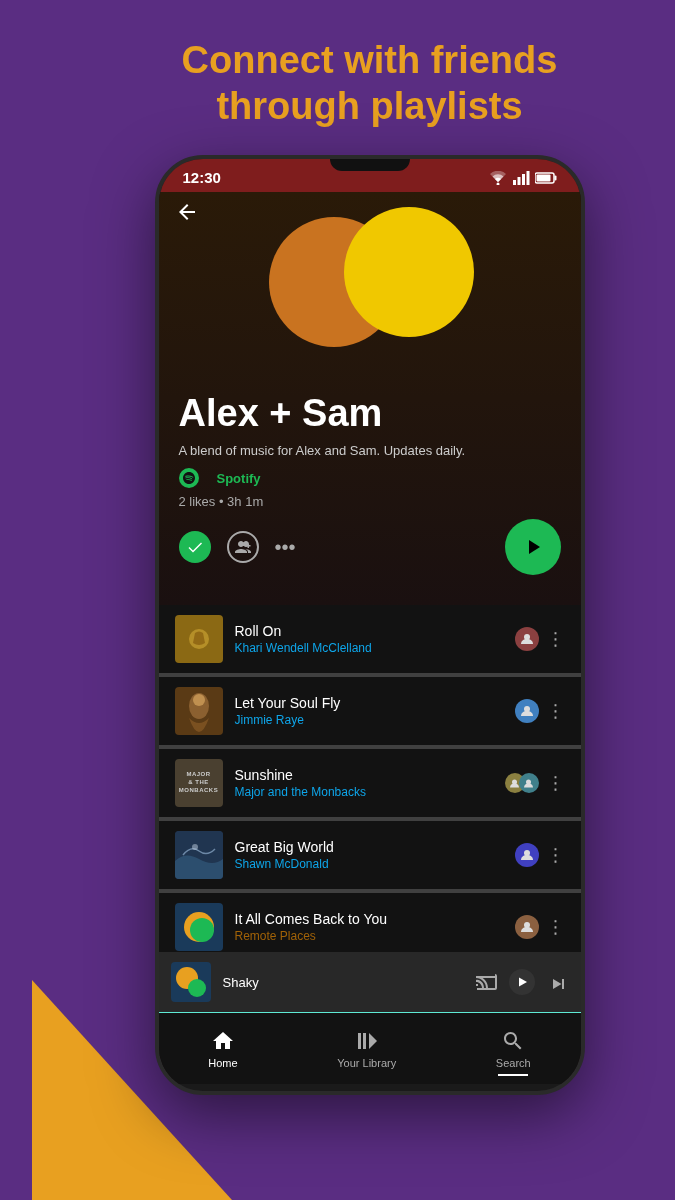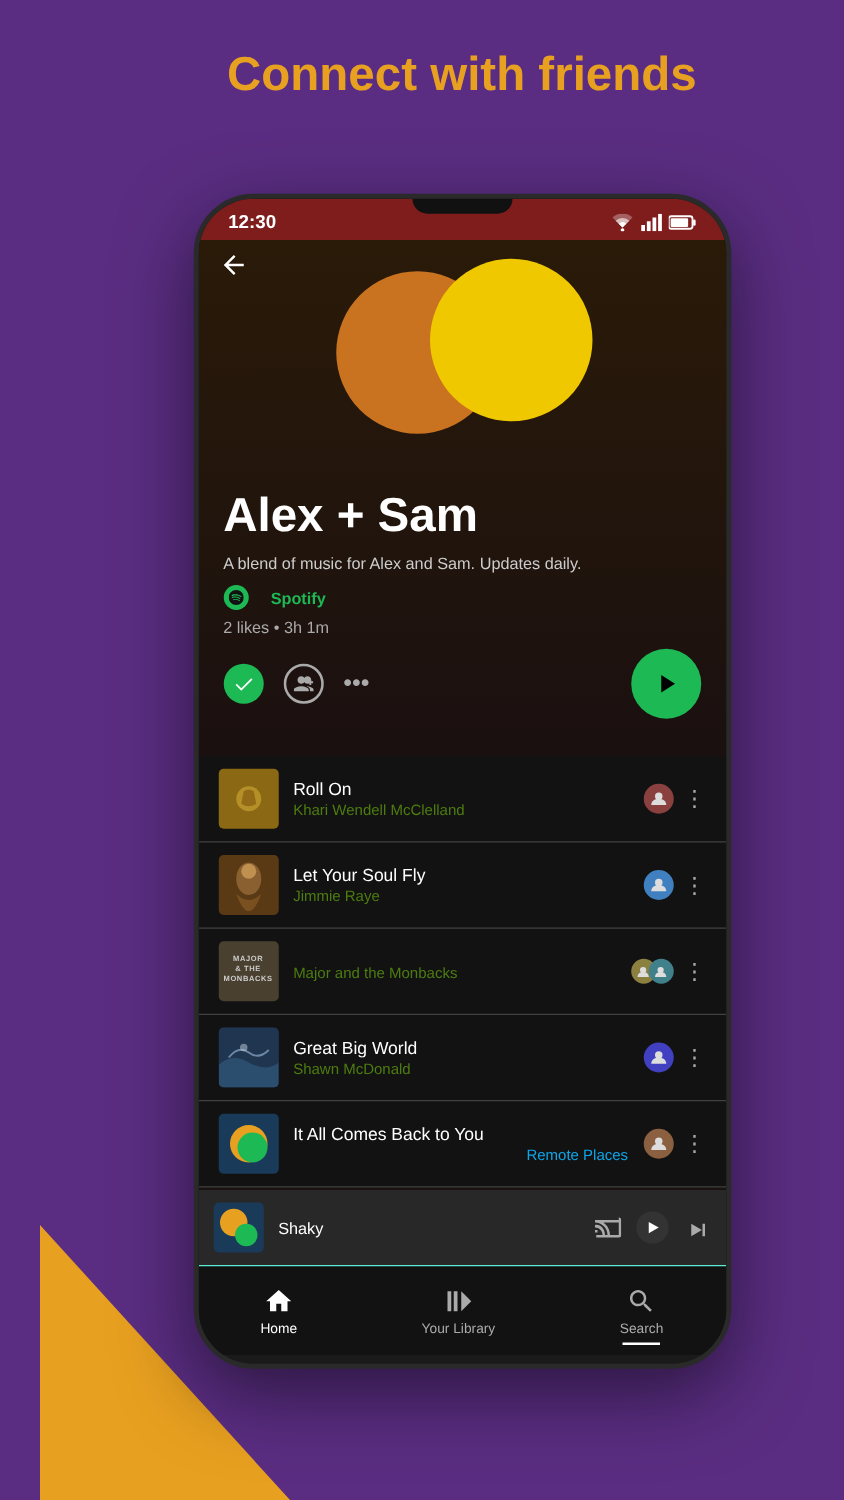--- a/index.html
+++ b/index.html
@@ -245,21 +245,21 @@
     
     .track-list {
       background: #121212;
     }
 
     .track-item {
       display: flex;
       align-items: center;
       padding: 10px 16px;
       gap: 12px;
-      border-bottom: 1px solid #404040;
+      border-bottom: 4px solid #404040;
     }
 
     .track-artwork {
       width: 48px;
       height: 48px;
       border-radius: 4px;
       flex-shrink: 0;
       overflow: hidden;
     }
 
@@ -271,21 +271,21 @@
     .track-name {
       color: white;
       font-size: 14px;
       font-weight: 500;
       white-space: nowrap;
       overflow: hidden;
       text-overflow: ellipsis;
     }
 
     .track-artist {
-      color: #4d7c0f;
+      color: #0ea5e9;
       font-size: 12px;
       margin-top: 2px;
     }
 
     .track-actions {
       display: flex;
       align-items: center;
       gap: 8px;
     }
 
@@ -457,20 +457,21 @@
   </style>
 </head>
 <body>
 
 <div class="page-bg">
 
   <div class="bg-triangle"></div>
 
   <div class="headline">
     <span>Connect with friends</span><br>
+    <span>through playlists</span>
   </div>
 
   <div class="phone-frame">
     <div class="notch"></div>
 
     <div class="status-bar">
       <span class="status-time">12:30</span>
       <div class="status-icons">
 
         <svg width="18" height="14" viewBox="0 0 18 14">
@@ -597,20 +598,21 @@
             </div>
             <span class="track-dots">⋮</span>
           </div>
         </div>
 
         <div class="track-item">
           <div class="track-artwork art-sunshine-img">
             <div style="font-size:6px;color:#ccc;font-weight:900;text-align:center;line-height:1.3;">MAJOR<br>&amp; THE<br>MONBACKS</div>
           </div>
           <div class="track-info">
+            <div class="track-name">Sunshine</div>
             <div class="track-artist">Major and the Monbacks</div>
           </div>
           <div class="track-actions">
             <div style="display:flex;gap:-4px;position:relative;">
               <div class="user-avatar av-3a" style="width:20px;height:20px;border-radius:50%;display:flex;align-items:center;justify-content:center;">
                 <svg width="11" height="11" viewBox="0 0 11 11">
                   <circle cx="5.5" cy="4" r="2.5" fill="#ddd"></circle>
                   <path d="M1 9.5c0-2.5 2-4 4.5-4s4.5 1.5 4.5 4" fill="#ddd"></path>
                 </svg>
               </div>
@@ -646,21 +648,21 @@
               </svg>
             </div>
             <span class="track-dots">⋮</span>
           </div>
         </div>
 
         <div class="track-item">
           <div class="track-artwork art-comes-back"></div>
           <div class="track-info">
             <div class="track-name">It All Comes Back to You</div>
-            <div class="track-artist" style="color:#0ea5e9;text-align:right;">Remote Places</div>
+            <div class="track-artist" style="color:#a16207;">Remote Places</div>
           </div>
           <div class="track-actions">
             <div class="user-avatar av-5" style="width:24px;height:24px;border-radius:50%;display:flex;align-items:center;justify-content:center;">
               <svg width="14" height="14" viewBox="0 0 14 14">
                 <circle cx="7" cy="5" r="3" fill="#ddd"></circle>
                 <path d="M1 12c0-3 2.5-5 6-5s6 2 6 5" fill="#ddd"></path>
               </svg>
             </div>
             <span class="track-dots">⋮</span>
           </div>

